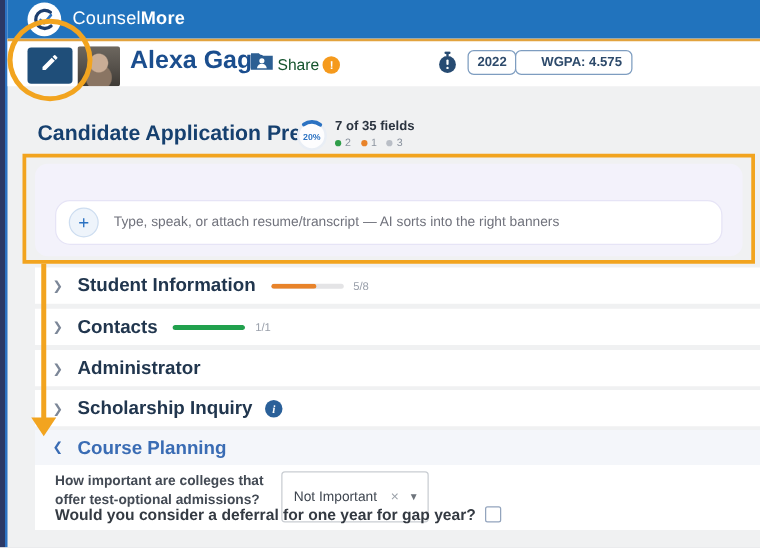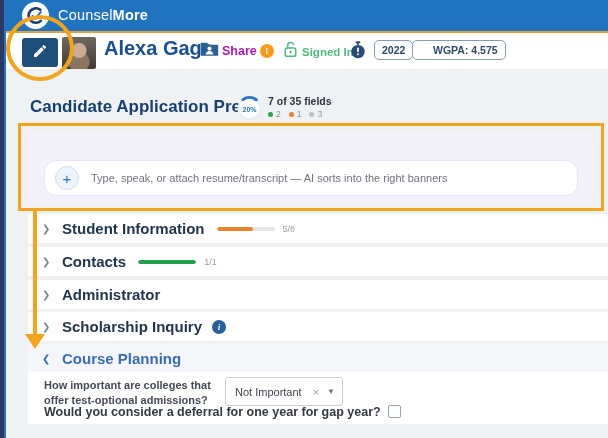--- a/index.html
+++ b/index.html
@@ -22,21 +22,21 @@
   .headrow { position:absolute; left:6px; top:31px; right:0; height:38px; background:#fff; border-top:2px solid #e2a33e; }
   .pencil-btn { position:absolute; left:16px; top:5px; width:36px; height:29px; background:#1f4e79; border-radius:3px; display:flex; align-items:center; justify-content:center; }
   .avatar { position:absolute; left:56px; top:4px; width:34px; height:32px; border-radius:2px;
     background:
       radial-gradient(circle at 50% 42%, #c9ad96 0 7px, transparent 8px),
       radial-gradient(circle at 50% 78%, #8a7563 0 10px, transparent 11px),
       linear-gradient(180deg,#6d675f 0%, #55504a 55%, #3e3a35 100%);
   }
   .student-name { position:absolute; left:98px; top:4px; font-size:20px; font-weight:700; color:#1b4e8e; }
   .share-group { position:absolute; left:194px; top:8px; display:flex; align-items:center; gap:3px; cursor:pointer; }
-  .share-label { font-size:12.5px; font-weight:700; color:#a21caf; }
+  .share-label { font-size:12.5px; font-weight:400; color:#14532d; }
   .share-badge { width:14px; height:14px; border-radius:50%; background:#f59a1d; color:#fff; font-size:9px; font-weight:700; display:flex; align-items:center; justify-content:center; }
   .signedin-group { position:absolute; left:277px; top:8px; display:flex; align-items:center; gap:4px; }
   .signedin-label { font-size:11.5px; font-weight:700; color:#52b880; }
   .stopwatch { position:absolute; left:344px; top:8px; }
   .chip { position:absolute; top:7px; height:20px; border:1.5px solid #7e9dc0; border-radius:5px; background:#fff; display:flex; align-items:center; padding:0 7px; font-size:10.5px; font-weight:700; color:#2d4a6b; }
   .chip-year { left:368px; }
   .chip-wgpa { left:406px;padding-left:20px; }
 
   
   .page-title { position:absolute; left:30px; top:97px; font-size:17px; font-weight:700; color:#16406f; }
@@ -74,21 +74,21 @@
   .bar-fill.green { background:#21a14d; }
   .sec-count { font-size:9px; color:#9aa0ab; margin-left:8px;text-align:right; }
   .info-icon { width:14px; height:14px; border-radius:50%; background:#2a6099; color:#fff; font-size:9px; font-weight:700; display:flex; align-items:center; justify-content:center; margin-left:10px; font-family:"Liberation Serif", serif; font-style:italic; }
   .sec-expanded { background:#f4f6fa; }
   .sec-expanded .sec-chevron { color:#3a6cb4; }
   .sec-expanded .sec-label { color:#3a6cb4; }
 
   
   .panel { position:absolute; left:28px; top:372px; width:580px; height:52px; background:#fff; }
   .q1 { position:absolute; left:16px; top:6px; width:182px; font-size:11px; color:#434a54; line-height:1.32;font-weight:bold; }
-  .select { position:absolute; left:197px; top:5px; width:118px; height:29px; background:#fff; border:1px solid #c9cdd2; border-radius:3px; display:flex; align-items:center; cursor:pointer; }
+  .select { position:absolute; left:197px; top:5px; width:118px; height:41px; background:#fff; border:1px solid #c9cdd2; border-radius:3px; display:flex; align-items:center; cursor:pointer; }
   .select-value { font-size:11px; color:#3f4650; margin-left:9px; flex:1; }
   .select-clear { font-size:11px; color:#9aa0a8; margin-right:8px; cursor:pointer; }
   .select-caret { font-size:8px; color:#6d737b; margin-right:7px; }
   .q2-row { position:absolute; left:16px; top:33px; display:flex; align-items:flex-start; gap:7px; }
   .q2 { font-size:12.5px; font-weight:600; color:#343a42; }
   .checkbox { width:13px; height:13px; border:1.5px solid #93a4bd; border-radius:2px; background:#fff; cursor:pointer; }
 </style>
 </head>
 <body>
 
@@ -123,30 +123,20 @@
         <svg width="19" height="16" viewBox="0 0 24 20">
           <path d="M1 2h8l2 2.5h12v14H1z" fill="#2d5f93"></path>
           <circle cx="12" cy="9.5" r="2.6" fill="#fff"></circle>
           <path d="M7 17c.5-3 2.7-4.4 5-4.4s4.5 1.4 5 4.4z" fill="#fff"></path>
         </svg>
       </span>
       <span class="share-label">Share</span>
       <span class="share-badge">!</span>
     </div>
 
-    <div class="signedin-group">
-      <span>
-        <svg width="15" height="17" viewBox="0 0 20 22">
-          <rect x="3" y="9" width="14" height="11" rx="2.5" fill="none" stroke="#52b880" stroke-width="2"></rect>
-          <path d="M6.2 9V5.6A4.1 4.1 0 0 1 14 4" fill="none" stroke="#52b880" stroke-width="2" stroke-linecap="round"></path>
-          <rect x="8.6" y="13" width="2.8" height="2.8" fill="#52b880"></rect>
-        </svg>
-      </span>
-      <span class="signedin-label">Signed In</span>
-    </div>
 
     <div class="stopwatch">
       <svg width="16" height="18" viewBox="0 0 20 22">
         <rect x="7" y="0" width="6" height="2.6" rx="1" fill="#274b72"></rect>
         <rect x="8.8" y="2" width="2.4" height="2.6" fill="#274b72"></rect>
         <circle cx="10" cy="13" r="8.4" fill="#274b72"></circle>
         <rect x="8.9" y="8" width="2.2" height="5.6" rx="1.1" fill="#fff"></rect>
         <circle cx="10" cy="16.4" r="1.2" fill="#fff"></circle>
       </svg>
     </div>

